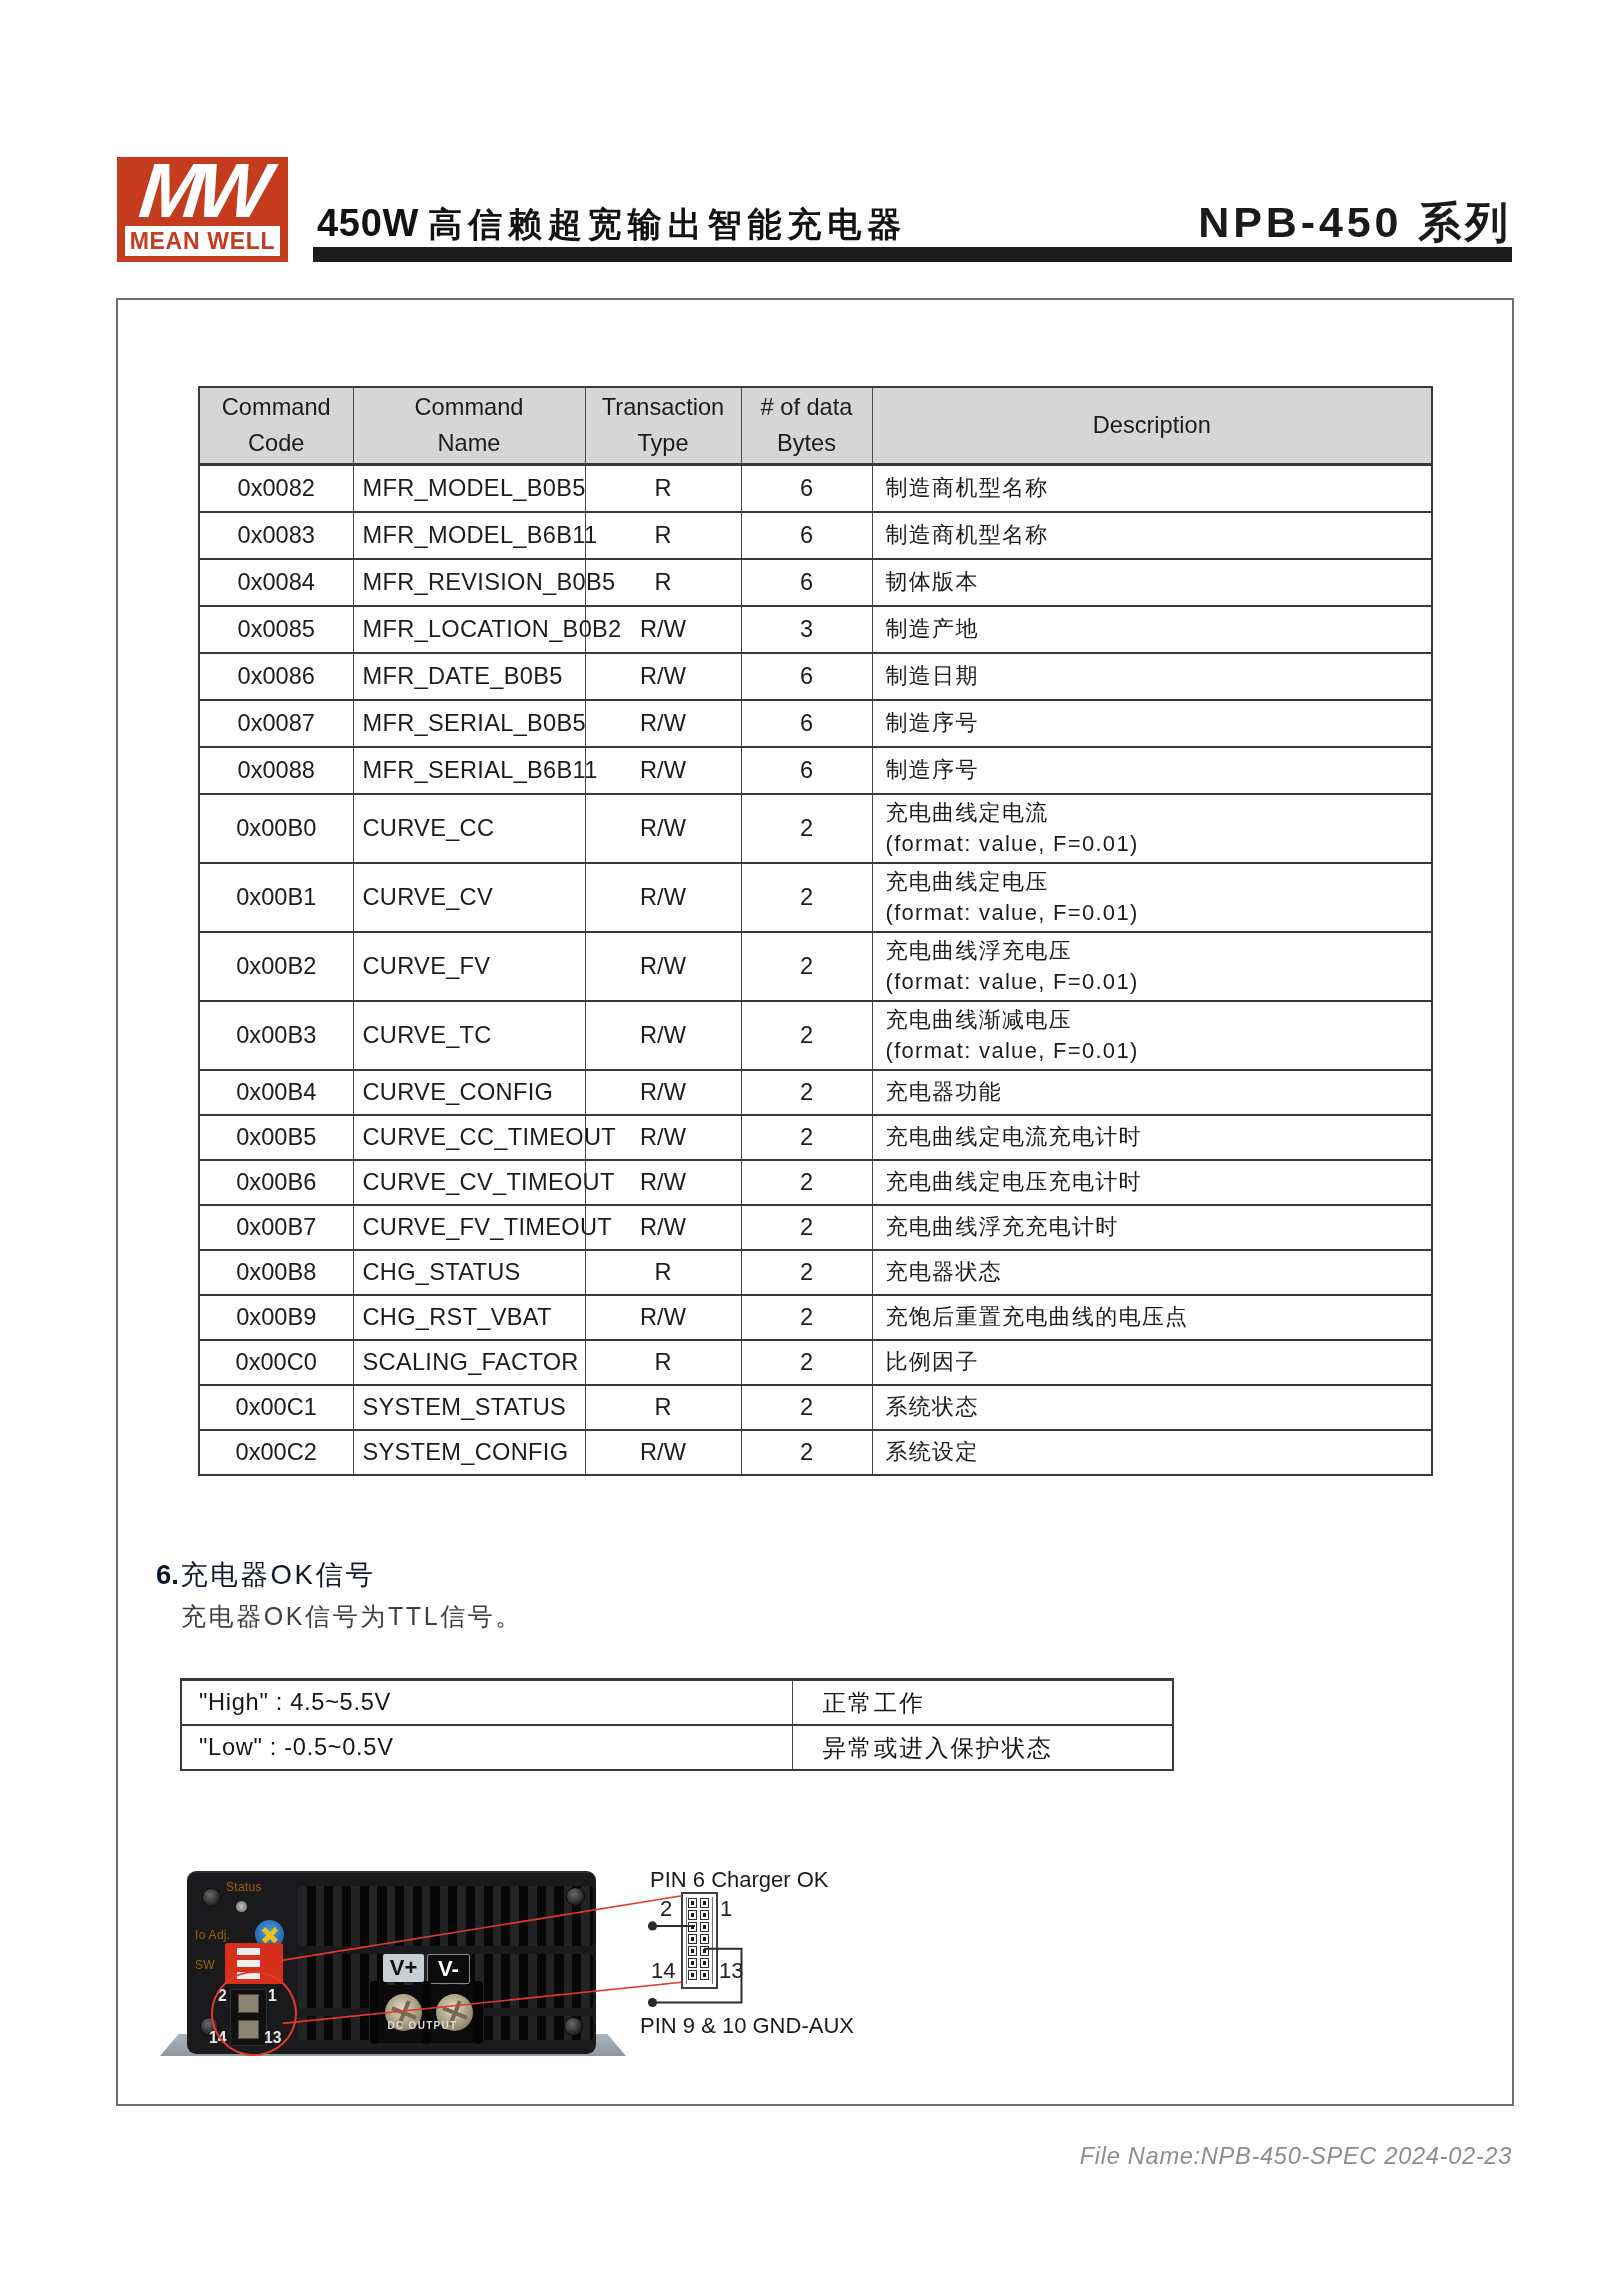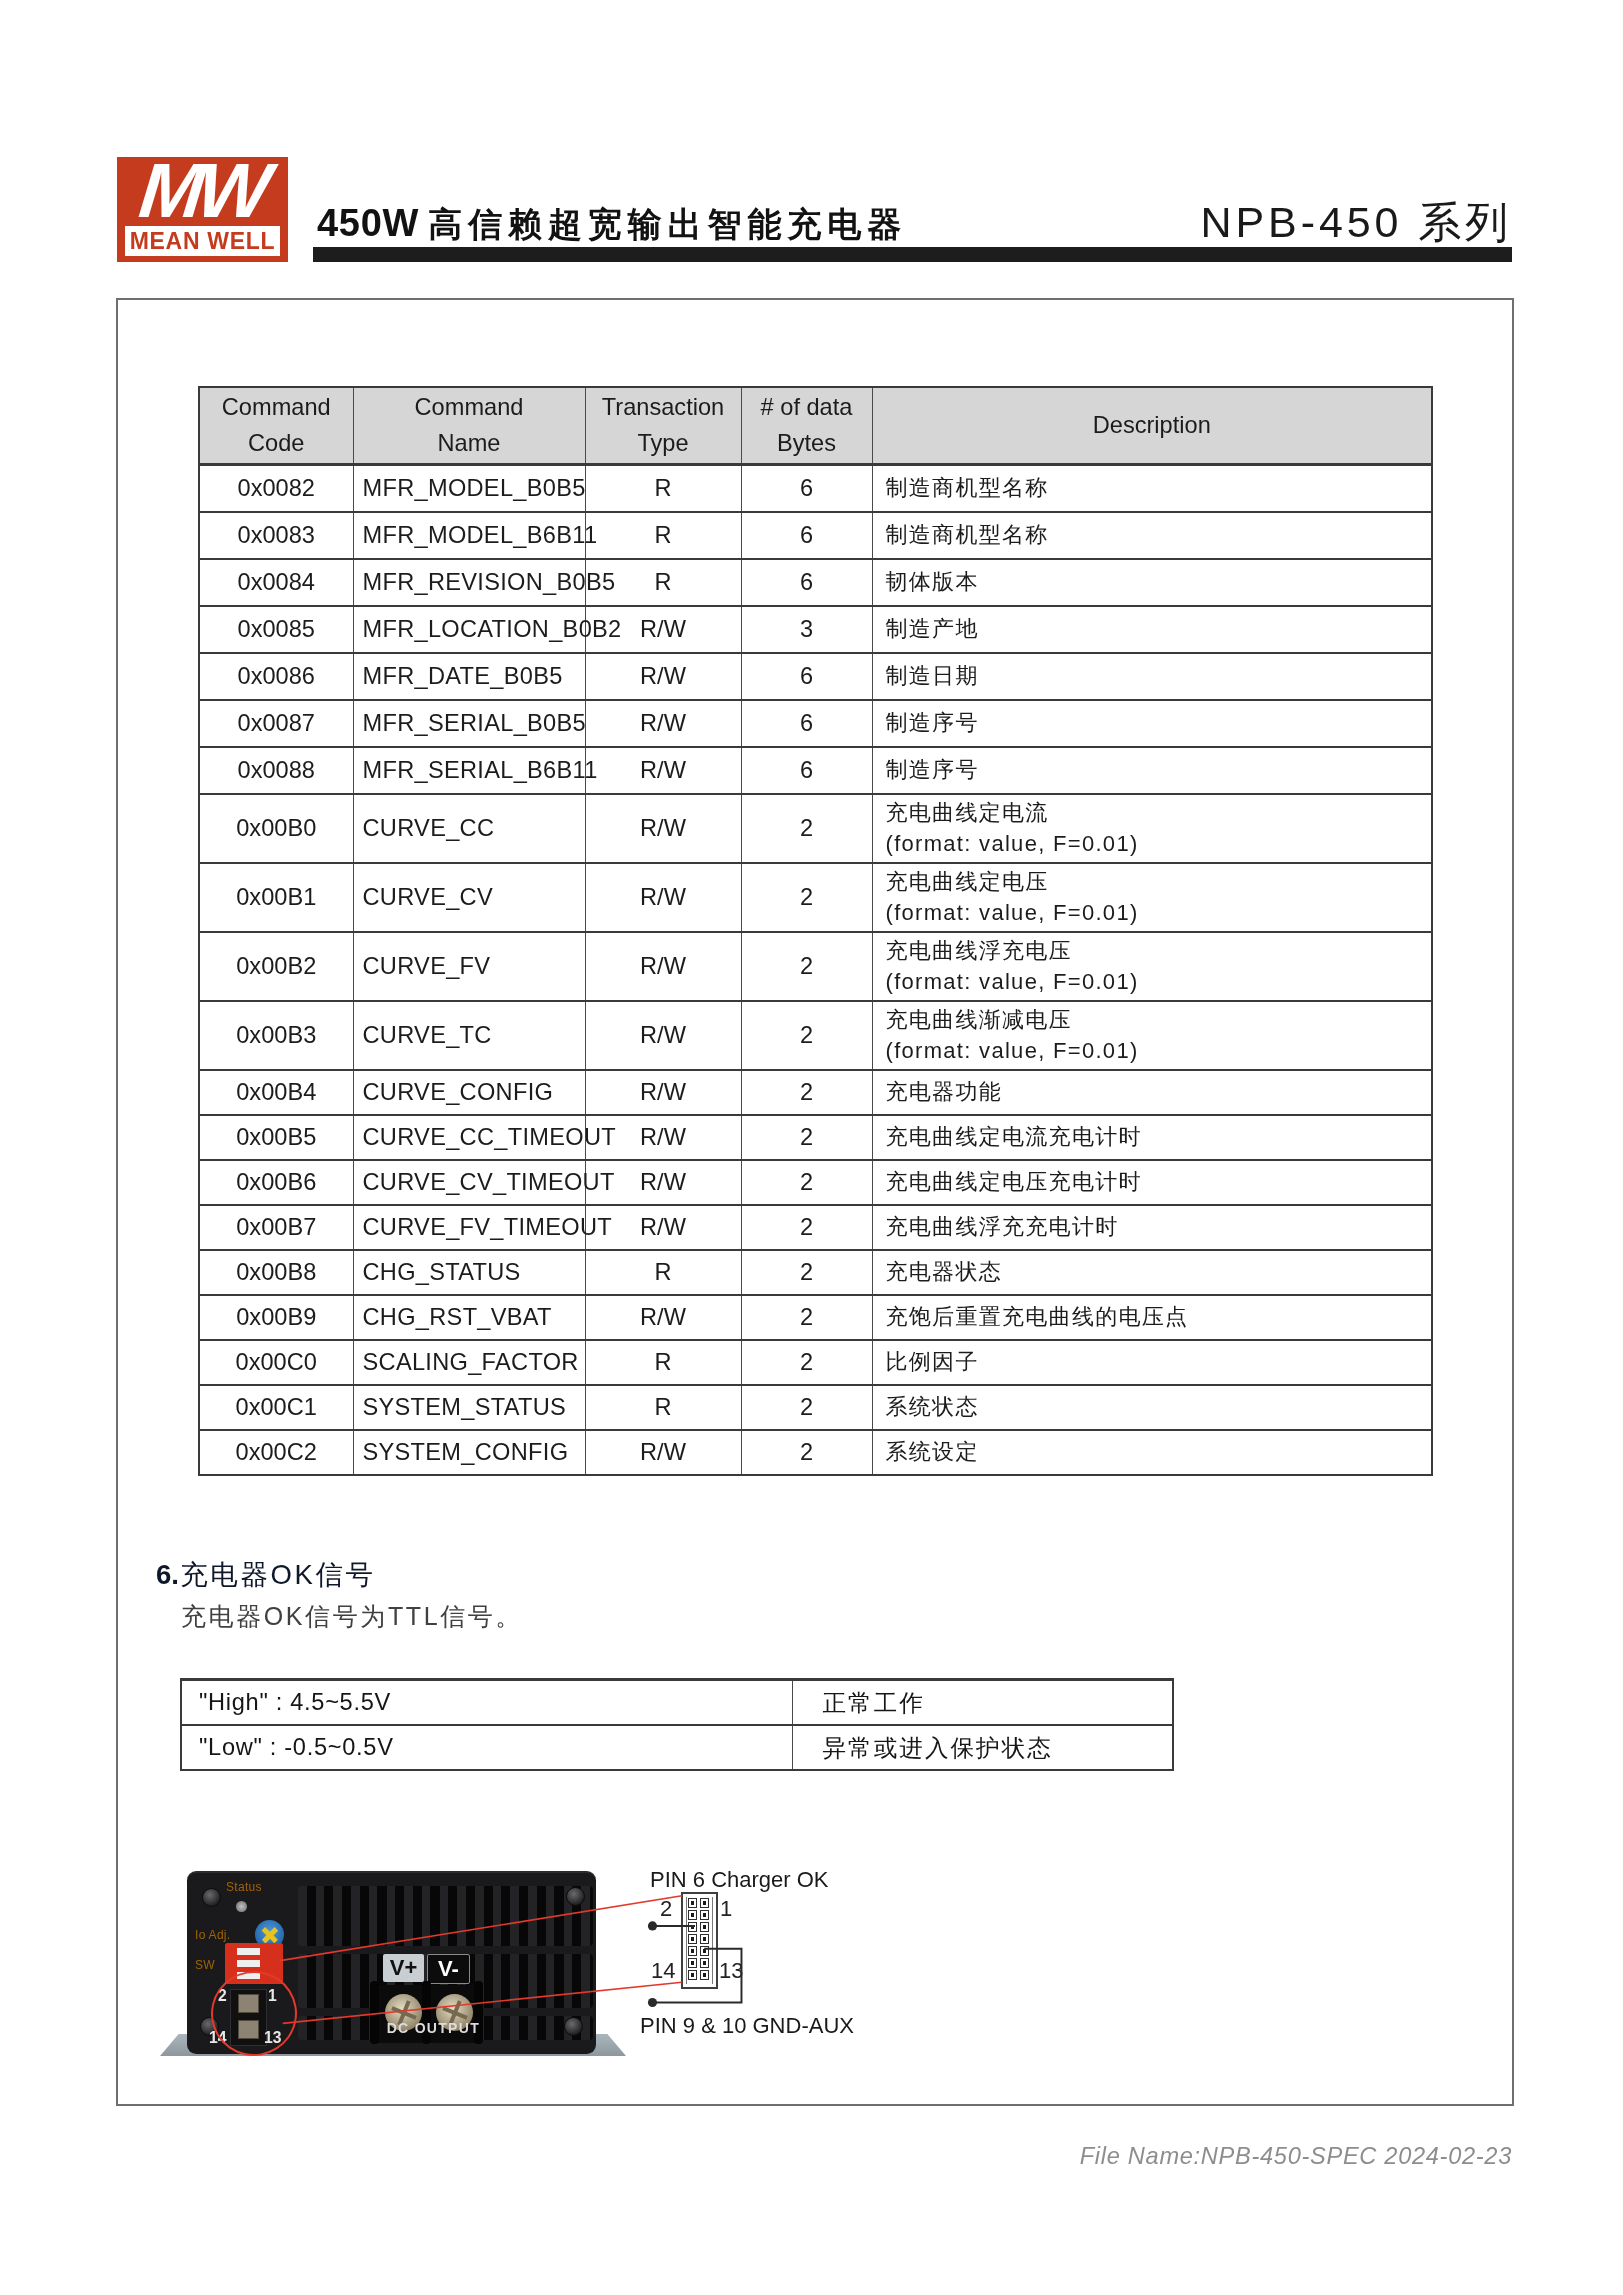--- a/index.html
+++ b/index.html
@@ -10,21 +10,21 @@
   
   .logo{left:117px;top:157px;width:171px;height:105px;background:#c53b1e;}
   .logo-mw{position:absolute;left:0;top:-5.2px;width:100%;height:68px;text-align:center;
            color:#ffffff;font-size:77px;font-weight:bold;font-style:italic;
            letter-spacing:-6.5px;transform:skewX(-6deg);line-height:77px;}
   .logo-brand{position:absolute;left:7.9px;right:7.9px;bottom:6.5px;height:30px;background:#ffffff;
            color:#c53b1e;font-size:23px;font-weight:bold;text-align:center;line-height:31px;letter-spacing:0.7px;}
   .page-title{left:317px;top:202px;font-size:35px;font-weight:bold;color:#121212;white-space:nowrap;}
   .page-title .pw{font-size:38px;letter-spacing:0.7px;margin-right:9.2px;}
   .page-title .cn{letter-spacing:5.9px;font-size:34px;}
-  .series{right:111px;top:194px;font-size:43px;font-weight:normal;color:#1a1a1a;letter-spacing:3.9px;white-space:nowrap;}
+  .series{right:111px;top:194px;font-size:43px;font-weight:bold;color:#1a1a1a;letter-spacing:3.9px;white-space:nowrap;}
   .hrule{left:313px;top:247px;width:1199px;height:15px;background:#1d1d1d;}
 
   
   .content-box{left:116px;top:298px;width:1394px;height:1804px;border:2px solid #6f6f6f;background:#ffffff;}
 
   
   table.cmd{position:absolute;left:198px;top:386px;width:1232px;border-collapse:collapse;
             table-layout:fixed;border:2px solid #3a3a3a;font-size:23.6px;color:#1c1c1c;}
   table.cmd th{background:#d6d6d6;font-weight:normal;white-space:pre-line;height:73px;
             border-left:1.3px solid #4a4a4a;border-right:1.3px solid #4a4a4a;
@@ -87,21 +87,21 @@
   .vminus{left:427px;top:1954px;background:#0c0c0c;color:#fff;border:1.3px solid #8a8a8a;}
   .term-block{left:374px;top:1985px;width:105px;height:58px;background:#0b0b0c;border-radius:3.9px;z-index:2;}
   .term-div{width:9.2px;height:63px;background:#050506;border-radius:3.9px;z-index:3;}
   .td1{left:370px;top:1981px;} .td2{left:422px;top:1981px;} .td3{left:474px;top:1981px;}
   .tscrew{width:37px;height:37px;border-radius:50%;z-index:3;
         background:radial-gradient(circle at 45% 40%, #e3dcc4, #94876a 70%, #5f553f);}
   .ts1{left:385px;top:1994px;} .ts2{left:436px;top:1994px;}
   .tscrew::before,.tscrew::after{content:"";position:absolute;left:50%;top:50%;width:26px;height:3.9px;background:#756a50;}
   .tscrew::before{transform:translate(-50%,-50%) rotate(22deg);}
   .tscrew::after{transform:translate(-50%,-50%) rotate(112deg);}
-  .dc-out{left:365px;top:2020px;width:115px;text-align:right;font-size:14px;color:#dcdcdc;
+  .dc-out{left:365px;top:2020px;width:115px;text-align:center;font-size:10px;color:#dcdcdc;
         letter-spacing:1.3px;font-weight:bold;z-index:3;}
   .hl-ellipse{left:211px;top:1971px;width:82px;height:81px;border:2px solid #e2392c;border-radius:50%;
         transform:rotate(-10deg);z-index:4;}
 
   
   .pd-label{font-size:22px;color:#1a1a1a;white-space:nowrap;}
   .pin6-lbl{left:650px;top:1867px;}
   .gnd-lbl{left:640px;top:2013px;}
   .pd-num{font-size:22px;color:#222;}
   .pdn2{left:660px;top:1896px;} .pdn1{left:720px;top:1896px;}

